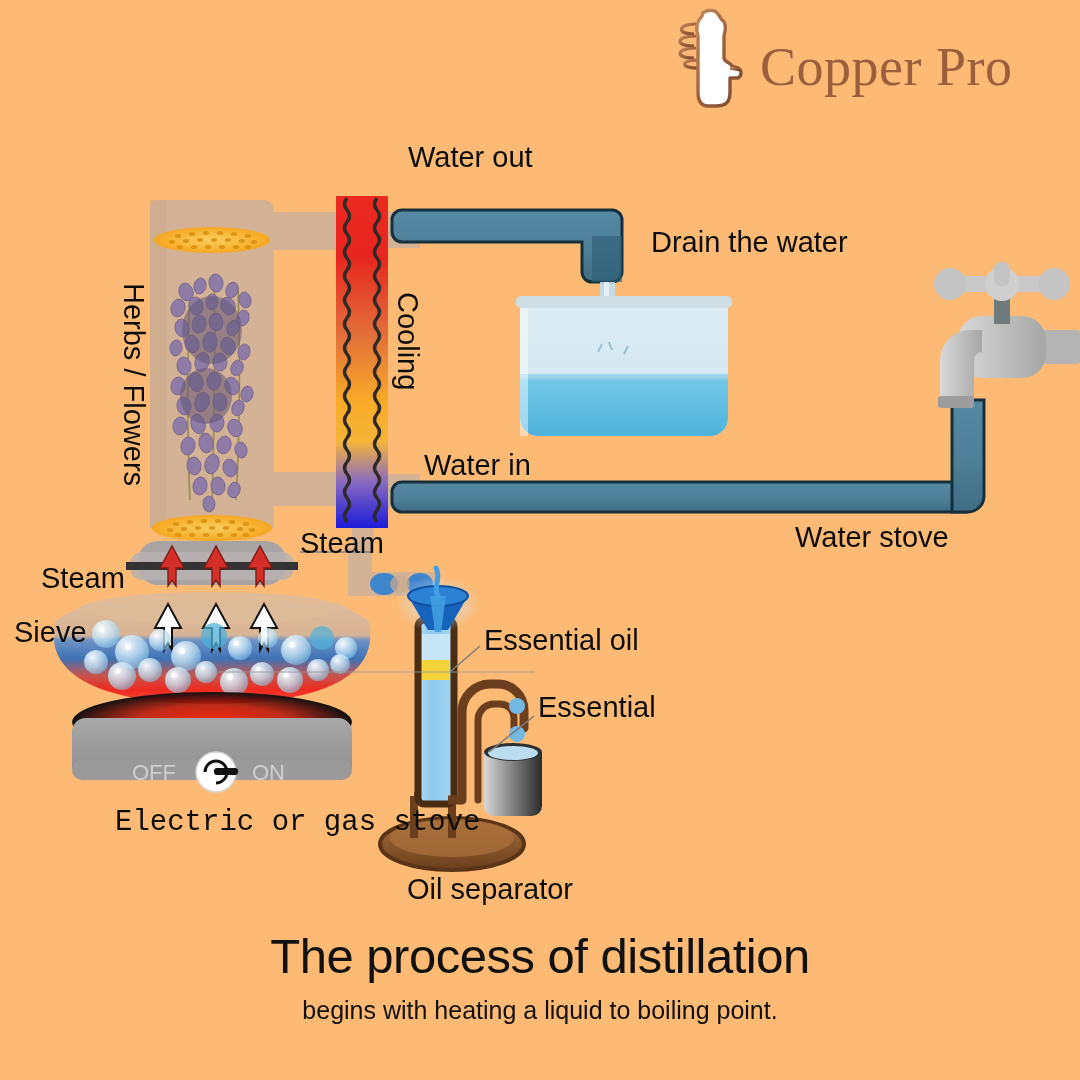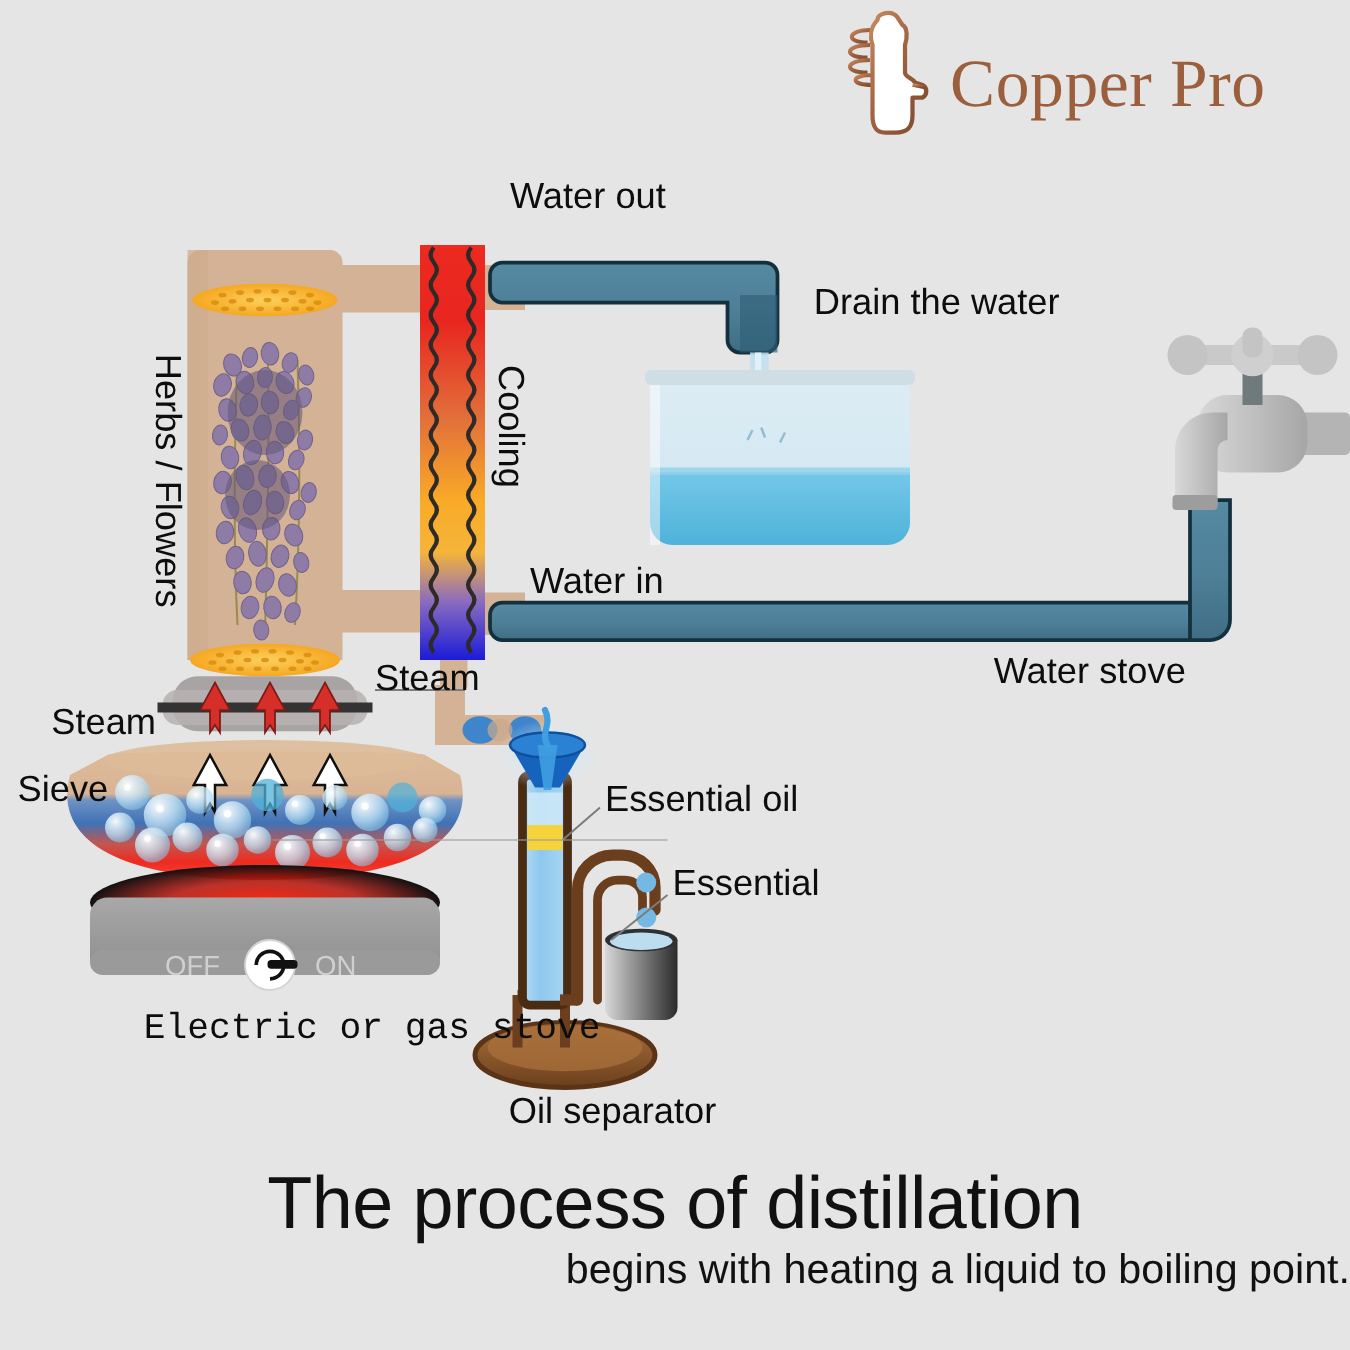--- a/index.html
+++ b/index.html
@@ -2,32 +2,32 @@
 <html><head>
 <meta charset="utf-8">
 <title>The process of distillation</title>
 <style>
   html,body{margin:0;padding:0;background:#ffffff;}
   body{
     width:1080px;height:1080px;
     font-family:"Liberation Sans","DejaVu Sans",sans-serif;
     overflow:hidden;position:relative;
   }
-  #stage{position:absolute;left:0;top:0;width:1080px;height:1080px;background:#e5e5e5;}
+  #stage{position:absolute;left:0;top:0;width:1080px;height:1080px;background:#fdba74;}
   .abs{position:absolute;}
   .lbl{position:absolute;color:#0d0d0d;font-size:29px;line-height:1;white-space:nowrap;}
   
   #logo{position:absolute;left:668px;top:6px;width:400px;height:108px;}
   #logo-text{position:absolute;left:92px;top:30px;font-size:54px;color:#9b5f3d;
              font-family:"Liberation Serif","DejaVu Serif",serif;letter-spacing:.5px;}
   
   #cap1{position:absolute;left:0;top:928px;width:1080px;text-align:center;
-        font-size:59px;color:#111;letter-spacing:-.5px;}
-  #cap2{position:absolute;left:0;top:996px;width:1080px;text-align:right;
-        font-size:33px;color:#111;}
+        font-size:49px;color:#111;letter-spacing:-.5px;}
+  #cap2{position:absolute;left:0;top:996px;width:1080px;text-align:center;
+        font-size:25px;color:#111;}
   
   .vert{writing-mode:vertical-rl;text-orientation:mixed;}
   svg{display:block;}
 </style>
 </head>
 <body>
 
 <div id="stage">
 
   <div id="logo">

